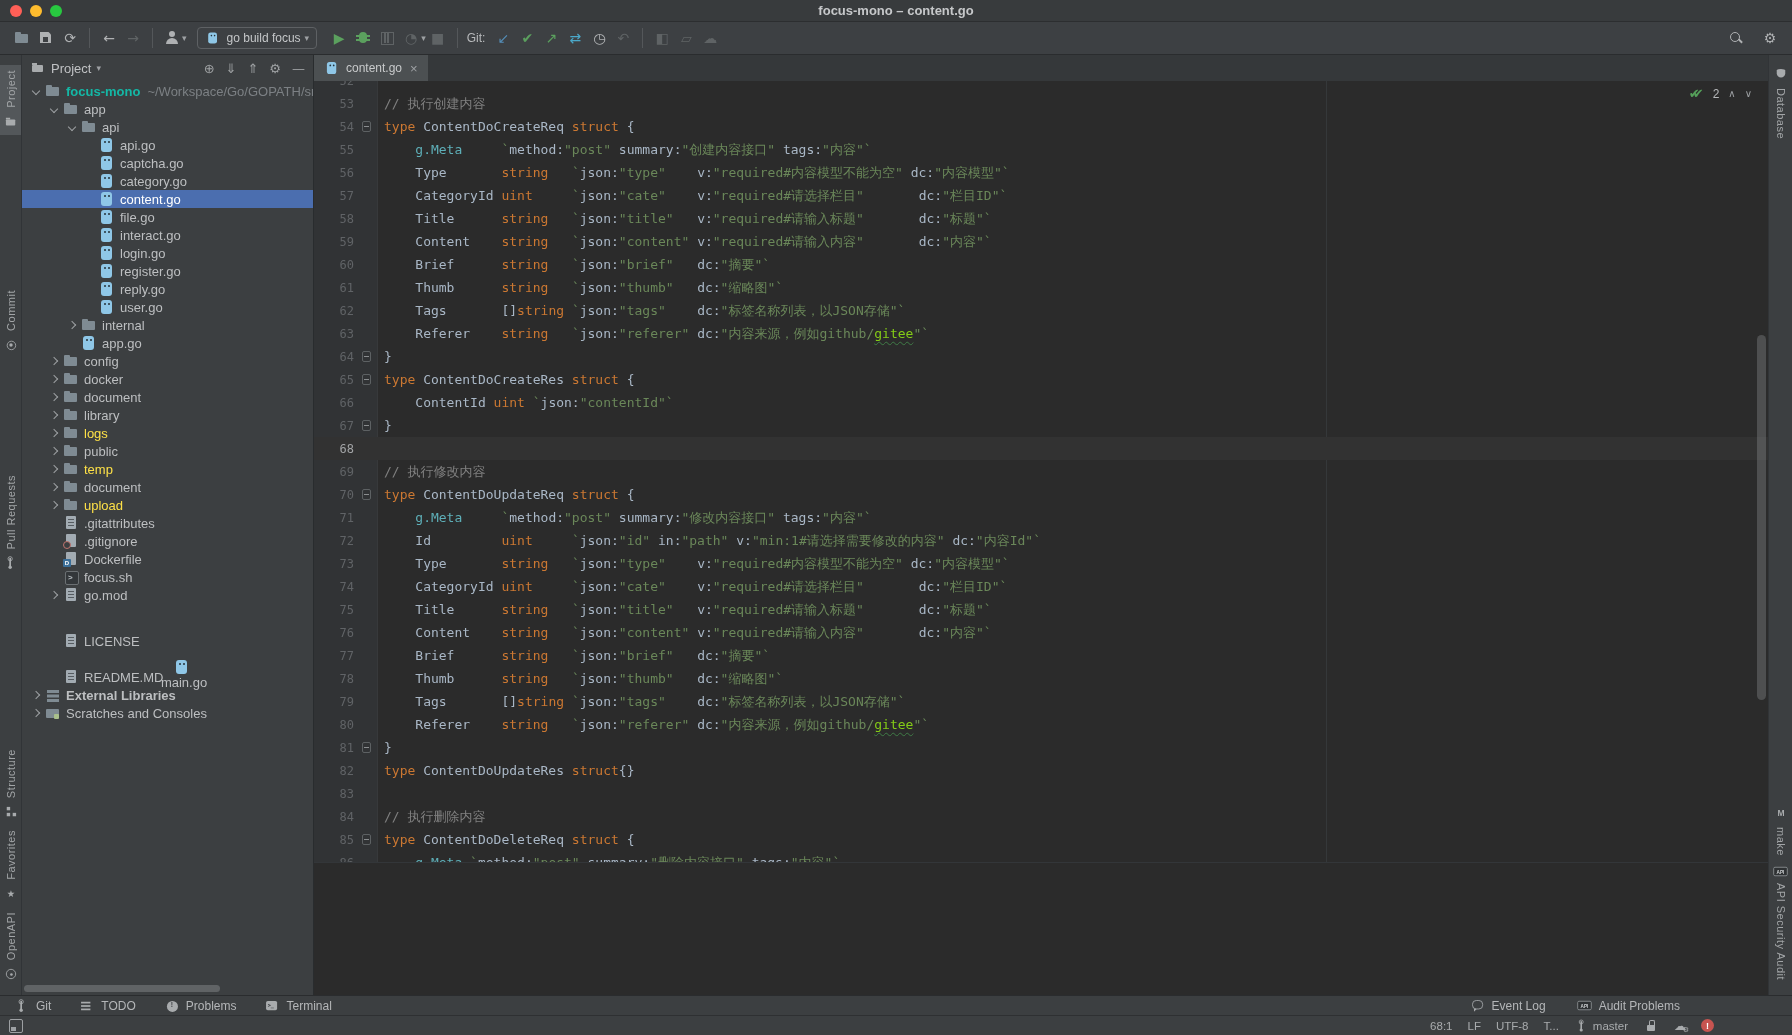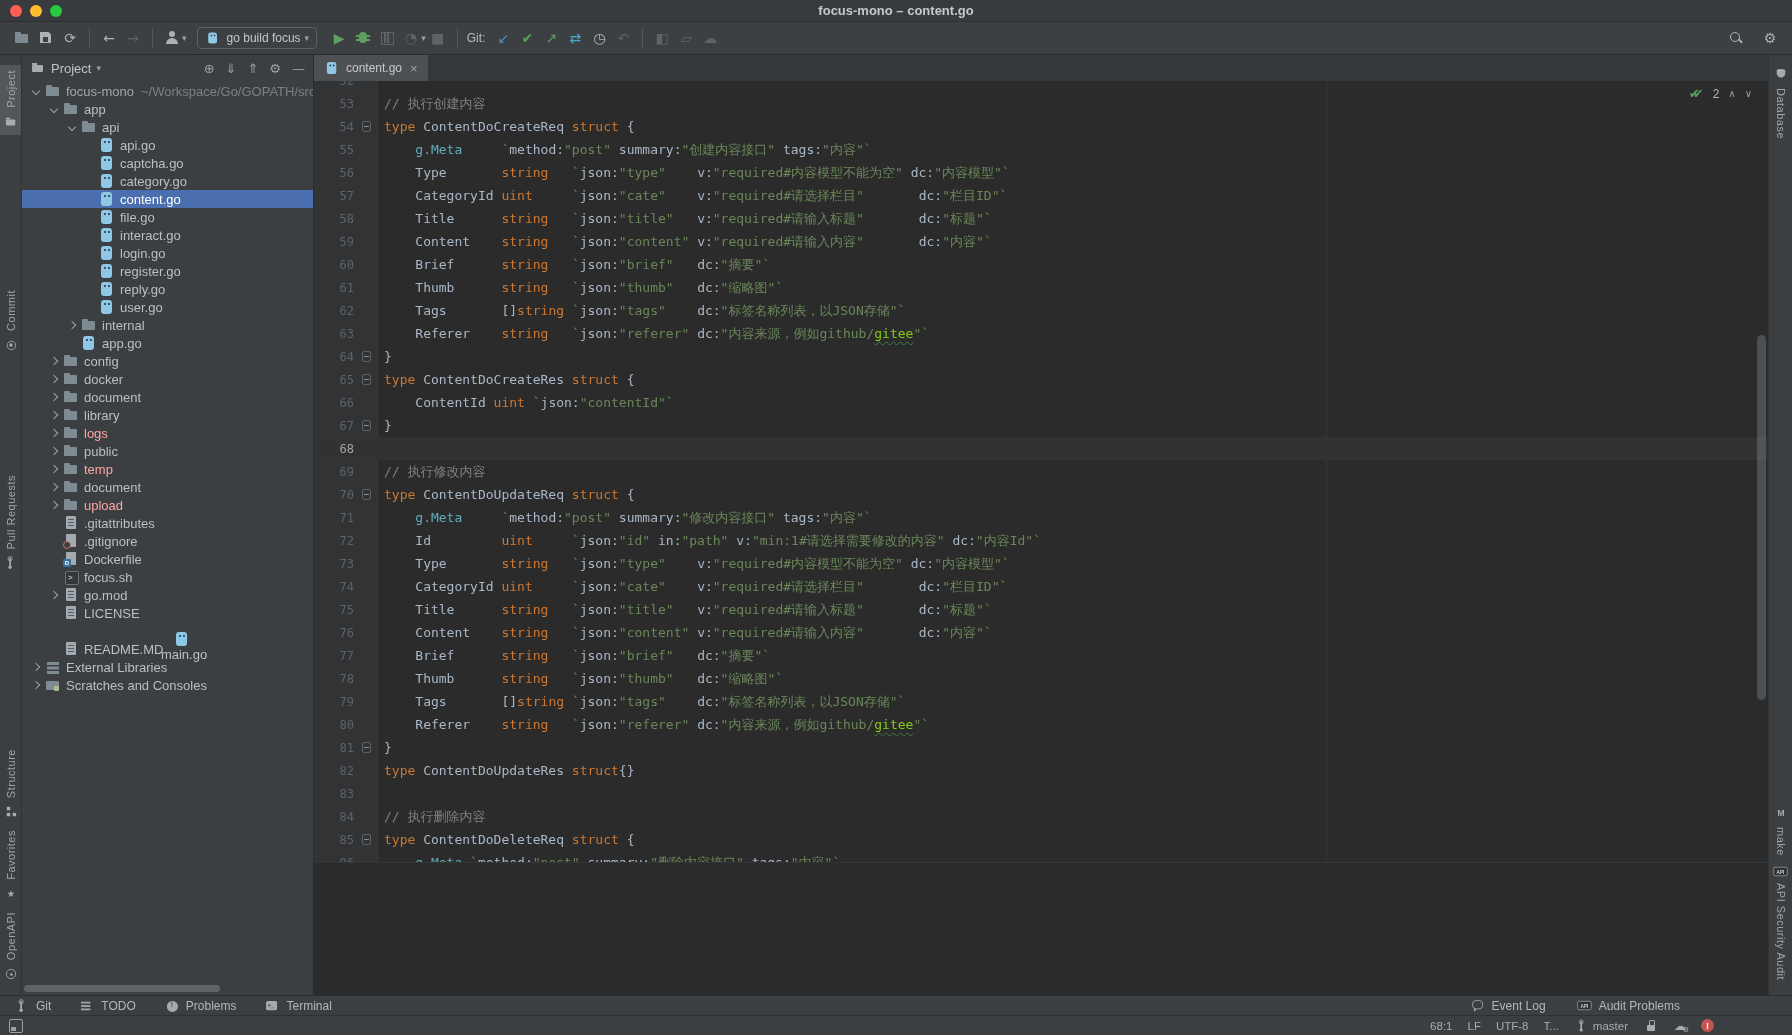--- a/index.html
+++ b/index.html
@@ -55,22 +55,22 @@
   .trow{height:18px;display:flex;align-items:center;white-space:nowrap;font-size:13px;color:#bdbfc1}
   .trow.sel{background:#4b6eaf}
   .trow.sel .tlabel{color:#ffffff}
   .chev{width:9px;height:9px;position:relative;flex:none;margin-right:4px}
   .chev::before{content:"";position:absolute;left:1px;top:1px;width:5px;height:5px;
                 border-right:1.5px solid #9da0a3;border-bottom:1.5px solid #9da0a3}
   .chev.down::before{transform:rotate(45deg)}
   .chev.right::before{transform:rotate(-45deg)}
   .chev.none::before{display:none}
   .tlabel{margin-left:5px}
-  .tlabel.bold{font-weight:normal;color:#a3a3a3}
-  .tlabel.olive{color:#fca5a5}
+  .tlabel.bold{font-weight:bold;color:#14b8a6}
+  .tlabel.olive{color:#fde047}
   .tpath{color:#7c8084;margin-left:7px}
   .hscroll{position:absolute;left:2px;bottom:3px;width:196px;height:7px;border-radius:4px;
            background:rgba(190,193,196,.28)}
 
   
   .editor{flex:1;position:relative;background:#2b2b2b;border-left:1px solid #292c2e;overflow:hidden}
   .tabbar{height:26px;background:#35383a;display:flex;align-items:stretch}
   .tab{background:#4c5052;display:flex;align-items:center;padding:0 10px;gap:6px}
   .tab-title{font-size:12px;color:#c8cacb}
   .tab-close{color:#9da0a3;font-size:13px;margin-left:2px}
@@ -489,36 +489,36 @@
         <div class="trow" style="padding-left: 28px;">
           <span class="chev none"></span>
           <span class="ic ic-shell"></span>
           <span class="tlabel">focus.sh</span>
         </div>
         <div class="trow" style="padding-left: 28px;">
           <span class="chev right"></span>
           <span class="ic ic-file"></span>
           <span class="tlabel">go.mod</span>
         </div>
-        <div class="trow" style="padding-left: 28px;">
+        <div class="trow" style="padding-left: 28px; margin-top: 28px;">
           <span class="chev none"></span>
           <span class="ic ic-file"></span>
           <span class="tlabel">LICENSE</span>
         </div>
         <div class="trow" style="padding-left: 28px; flex-direction: column;">
           <span class="chev none"></span>
           <span class="ic ic-go"></span>
           <span class="tlabel">main.go</span>
         </div>
         <div class="trow" style="padding-left: 28px;">
           <span class="chev none"></span>
           <span class="ic ic-file"></span>
           <span class="tlabel">README.MD</span>
         </div>
-        <div class="trow" style="padding-left: 10px;">
+        <div class="trow" style="padding-left: 10px; font-weight: bold;">
           <span class="chev right"></span>
           <span class="ic ic-lib"></span>
           <span class="tlabel">External Libraries</span>
         </div>
         <div class="trow" style="padding-left: 10px;">
           <span class="chev right"></span>
           <span class="ic ic-scratch"></span>
           <span class="tlabel">Scratches and Consoles</span>
         </div>
       </div>

